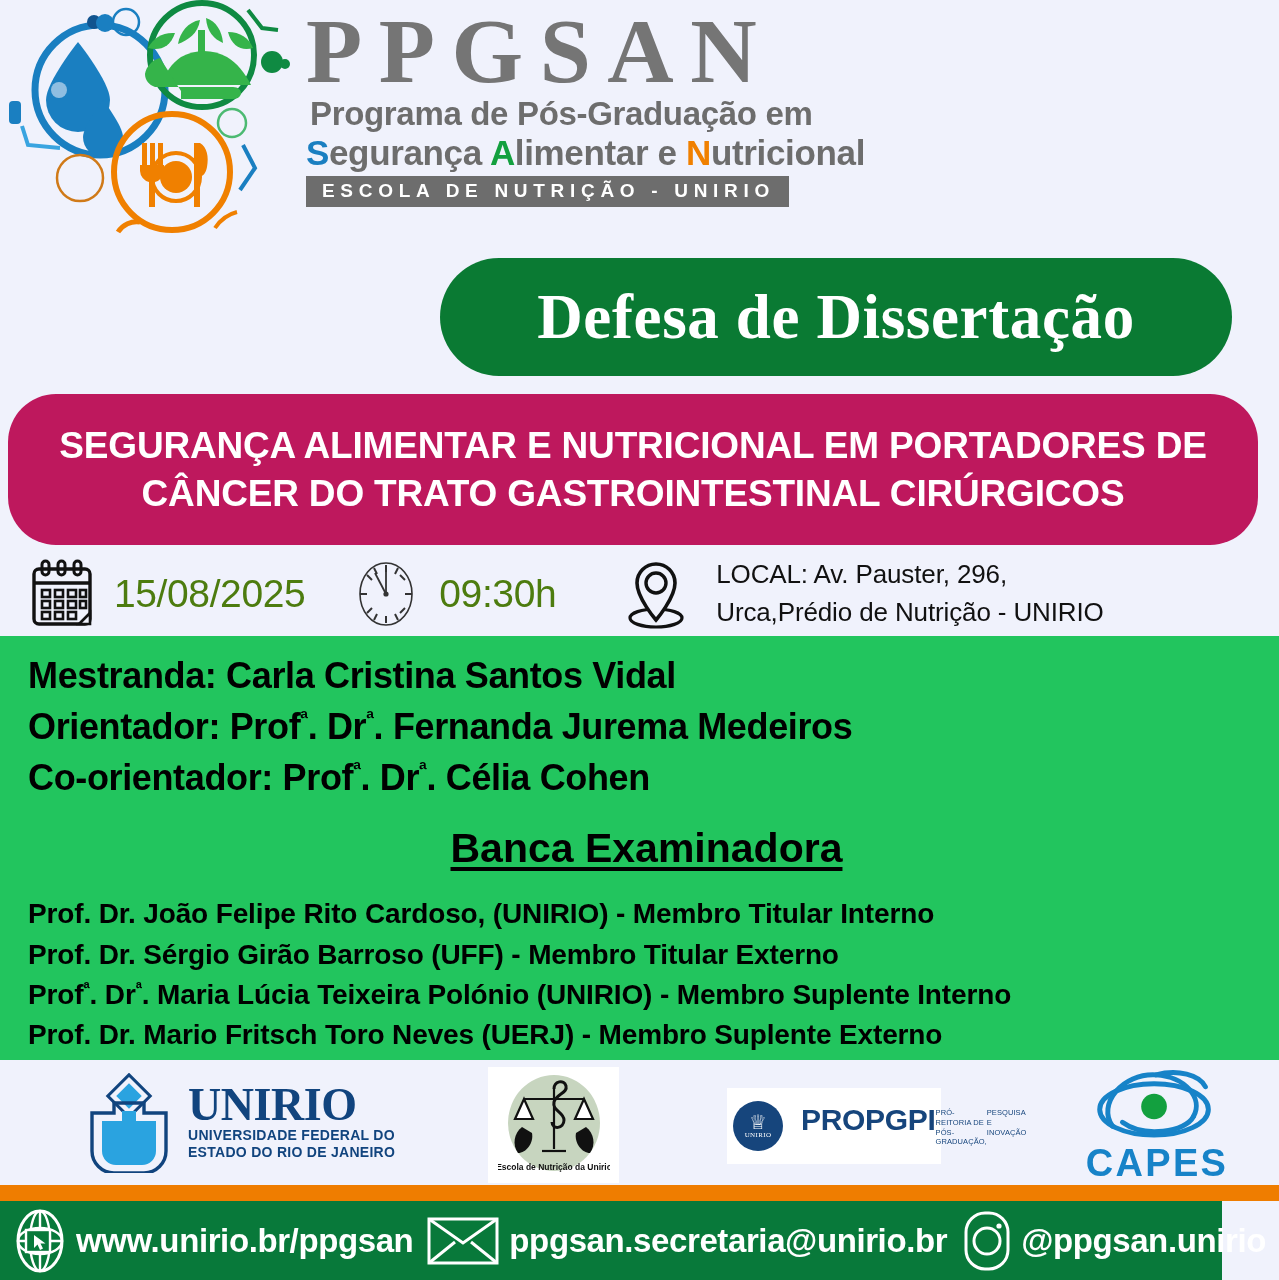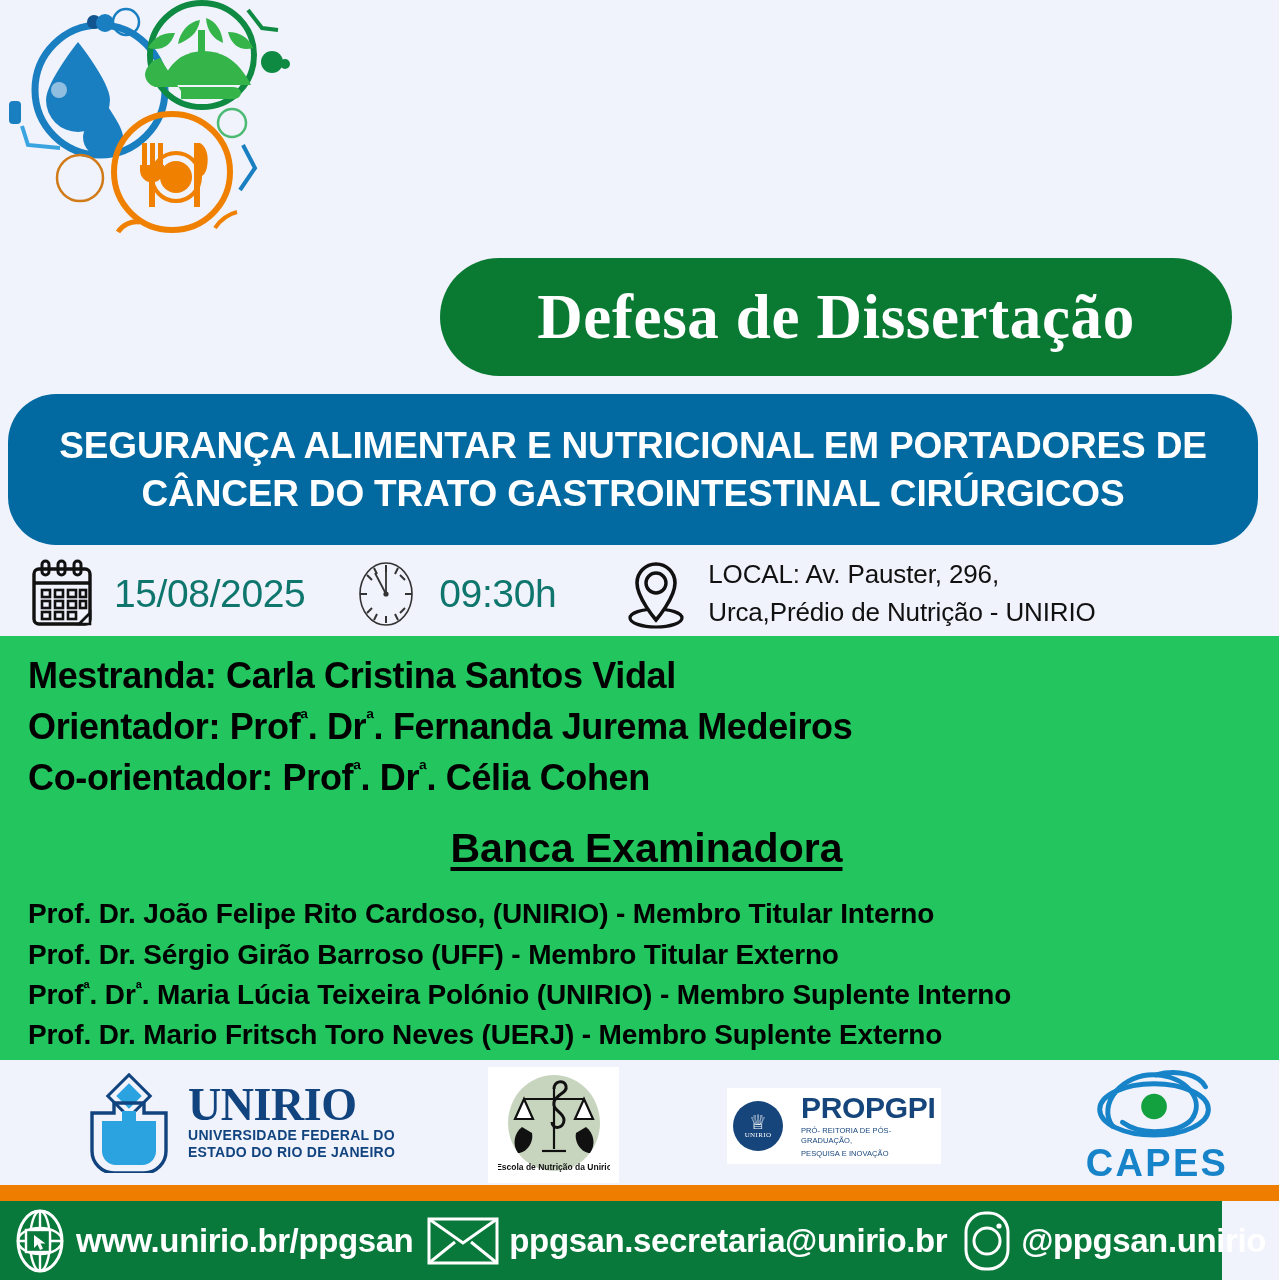--- a/index.html
+++ b/index.html
@@ -87,21 +87,21 @@
     font-size: 63px;
     color: #ffffff;
     letter-spacing: 0.01em;
   }
 
   
   .blue-banner {
     position: absolute;
     left: 8px; top: 394px;
     width: 1250px; height: 151px;
-    background: #0369a1;
+    background: #be185d;
     border-radius: 48px;
     display: flex; flex-direction: column;
     align-items: center; justify-content: center;
     padding: 0 40px;
   }
   .blue-banner .ln {
     font-family: "Liberation Sans", sans-serif;
     font-weight: bold;
     font-size: 37px;
     line-height: 1.28;
@@ -116,21 +116,21 @@
     position: absolute;
     left: 0; top: 552px;
     width: 1279px; height: 84px;
     display: flex; align-items: center;
   }
   .info-item { display: flex; align-items: center; }
   .info-ico { flex: 0 0 auto; display: block; }
   .info-txt {
     font-family: "Liberation Sans", sans-serif;
     font-size: 39px;
-    color: #0f766e;
+    color: #4d7c0f;
     letter-spacing: -0.01em;
   }
   .loc-txt {
     font-family: "Liberation Sans", sans-serif;
     font-size: 26px;
     line-height: 1.45;
     color: #111111;
     letter-spacing: -0.005em;
   }
 
@@ -228,21 +228,21 @@
     font-family: "Liberation Sans", sans-serif;
     font-size: 20px; color: #ffffff; line-height: 0.9;
   }
   .propgpi .seal .nm {
     font-family: "Liberation Serif", serif;
     font-size: 7px; color: #ffffff; letter-spacing: 0.05em;
   }
   .propgpi .vline {
     width: 1px; height: 54px; background: #b9b9b9; margin: 0 9px;
   }
-  .propgpi .ptxt { display: flex; flex-direction: column; }
+  .propgpi .ptxt { display: flex; flex-direction: row; }
   .propgpi .ptxt .p1 {
     font-family: "Liberation Sans", sans-serif;
     font-size: 30px; font-weight: bold; color: #16457c; line-height: 1;
     letter-spacing: -0.01em;
   }
   .propgpi .ptxt .p2 {
     font-family: "Liberation Sans", sans-serif;
     font-size: 7.5px; color: #16457c; line-height: 1.3; margin-top: 3px;
     letter-spacing: 0.01em;
   }
@@ -326,20 +326,26 @@
           <path d="M140 165 h24 v6 a12 12 0 0 1 -9 11 v25 h-6 v-25 a12 12 0 0 1 -9 -11 z"></path>
           <path d="M200 143 c7 4 9 14 7 24 c-1 6 -4 9 -7 10 v30 h-6 v-64 z"></path>
           <circle cx="176" cy="177" r="24" fill="none" stroke="#f08000" stroke-width="4"></circle>
           <circle cx="176" cy="177" r="16" fill="#f08000"></circle>
         </g>
         <path d="M215 228 c6 -9 14 -14 22 -16" fill="none" stroke="#f08000" stroke-width="4"></path>
         <path d="M118 232 a22 22 0 0 1 22 -10" fill="none" stroke="#f08000" stroke-width="5"></path>
       </svg>
     </div>
 
+    <div class="logo-text">
+      <div class="ppgsan">PPGSAN</div>
+      <div class="prog-line">Programa de Pós-Graduação em</div>
+      <div class="san-line"><span class="s">S</span><span>egurança </span><span class="a">A</span><span>limentar e </span><span class="n">N</span><span>utricional</span></div>
+      <div class="escola-bar">ESCOLA DE NUTRIÇÃO - UNIRIO</div>
+    </div>
   </div>
 
   <div class="green-pill">
     <span>Defesa de Dissertação</span>
   </div>
 
   <div class="blue-banner">
     <div class="ln">SEGURANÇA ALIMENTAR E NUTRICIONAL EM PORTADORES DE</div>
     <div class="ln">CÂNCER DO TRATO GASTROINTESTINAL CIRÚRGICOS</div>
   </div>
@@ -388,21 +394,21 @@
           <line x1="19" y1="61" x2="22" y2="55"></line>
           <line x1="43" y1="61" x2="40" y2="55"></line>
         </g>
         <line x1="31" y1="35" x2="20" y2="14" stroke="#333" stroke-width="1.8"></line>
         <line x1="31" y1="35" x2="31" y2="13" stroke="#333" stroke-width="1.8"></line>
         <circle cx="31" cy="35" r="2.6" fill="#333"></circle>
       </svg>
       <span class="info-txt" style="margin-left:22px;">09:30h</span>
     </div>
 
-    <div class="info-item" style="margin-left:66px;">
+    <div class="info-item" style="margin-left:66px;gap:8px;">
       <svg class="info-ico" width="68" height="80" viewBox="0 0 68 80">
         <ellipse cx="34" cy="64" rx="26" ry="9" fill="none" stroke="#111" stroke-width="3.2"></ellipse>
         <path d="M34 10 a19 19 0 0 1 19 19 c0 15 -19 37 -19 37 s-19 -22 -19 -37 a19 19 0 0 1 19 -19 z" fill="#f0f2fc" stroke="#111" stroke-width="3.6"></path>
         <circle cx="34" cy="29" r="10" fill="none" stroke="#111" stroke-width="3.4"></circle>
       </svg>
       <div style="margin-left:18px;">
         <div class="loc-txt">LOCAL: Av. Pauster, 296,</div>
         <div class="loc-txt">Urca,Prédio de Nutrição - UNIRIO</div>
       </div>
     </div>

